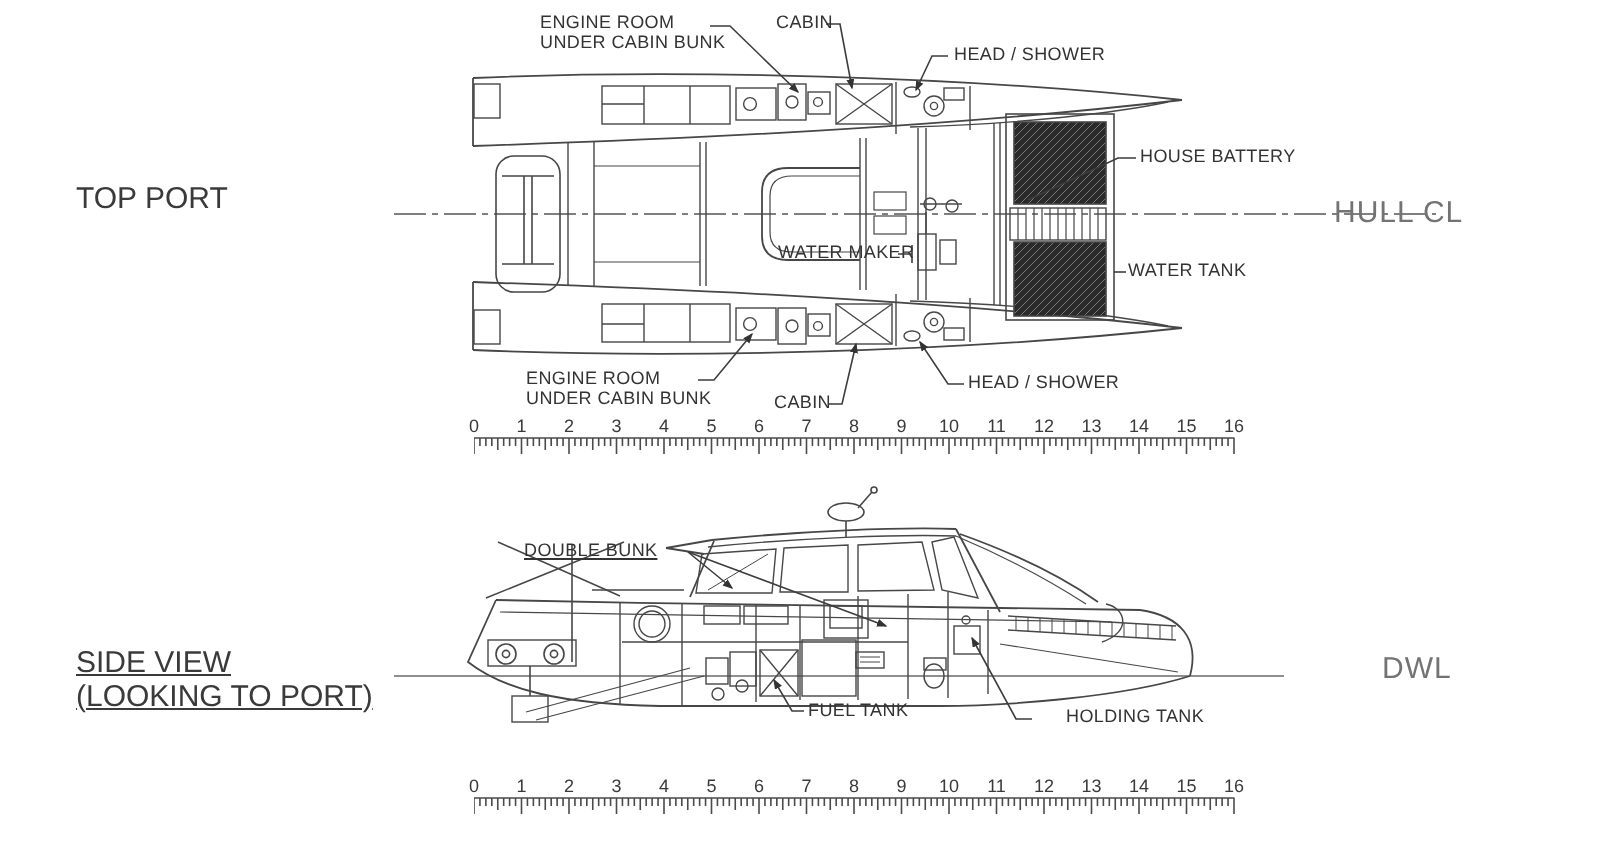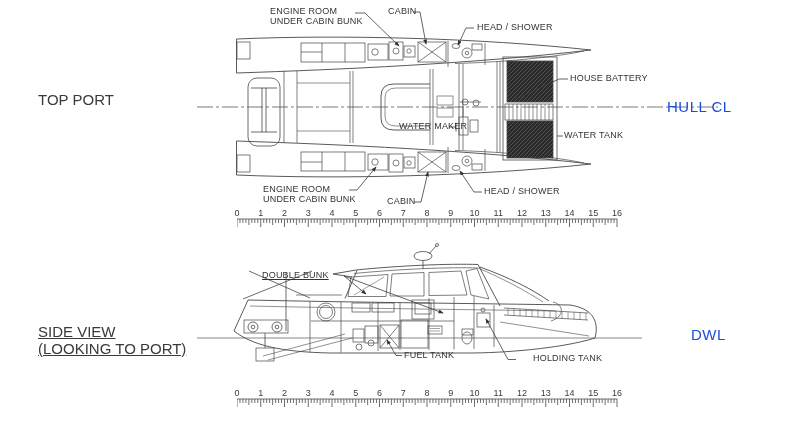--- a/index.html
+++ b/index.html
@@ -1,20 +1,20 @@
 <!DOCTYPE html>
 <html><head>
 <meta charset="utf-8">
 <style>
   html,body{margin:0;padding:0;background:#fff;}
   #canvas{position:relative;width:800px;height:428px;background:#ffffff;overflow:hidden;
           font-family:"Liberation Sans", sans-serif;}
   #drawing{position:absolute;left:0;top:0;}
   .title{position:absolute;font-size:15px;line-height:16.5px;color:#3a3a3a;white-space:nowrap;}
-  .axis{position:absolute;font-size:15px;color:#1d4ed8;white-space:nowrap;letter-spacing:.5px;}
+  .axis{position:absolute;font-size:15px;color:#737373;white-space:nowrap;letter-spacing:.5px;}
   .lbl{position:absolute;font-size:9px;line-height:9.5px;color:#333;white-space:nowrap;letter-spacing:.2px;}
   .lbl.r{text-align:left;}
   .ruler{position:absolute;width:388px;height:23px;}
   .rnum{position:absolute;top:0;transform:translateX(-50%);font-size:9px;color:#3a3a3a;}
   .rticks{position:absolute;left:0;top:10px;}
 </style>
 </head>
 <body>
 
 <div id="canvas">
@@ -202,21 +202,21 @@
   </div>
   <div class="axis" style="left:667px;top:98px;">HULL CL</div>
 
   <div class="lbl r" style="left:270px;top:7px;width:82px;">
     <div>ENGINE ROOM</div>
     <div>UNDER CABIN BUNK</div>
   </div>
   <div class="lbl" style="left:388px;top:7px;">CABIN</div>
   <div class="lbl" style="left:477px;top:23px;">HEAD / SHOWER</div>
   <div class="lbl" style="left:570px;top:74px;">HOUSE BATTERY</div>
-  <div class="lbl" style="left:389px;top:122px;margin-left:10px;">WATER MAKER</div>
+  <div class="lbl" style="left:389px;top:122px;">WATER MAKER</div>
   <div class="lbl" style="left:564px;top:131px;">WATER TANK</div>
   <div class="lbl r" style="left:263px;top:185px;width:82px;">
     <div>ENGINE ROOM</div>
     <div>UNDER CABIN BUNK</div>
   </div>
   <div class="lbl" style="left:387px;top:197px;">CABIN</div>
   <div class="lbl" style="left:484px;top:187px;">HEAD / SHOWER</div>
 
   <div class="title" style="left:38px;top:324px;text-decoration:underline;">
     <div>SIDE VIEW</div>

